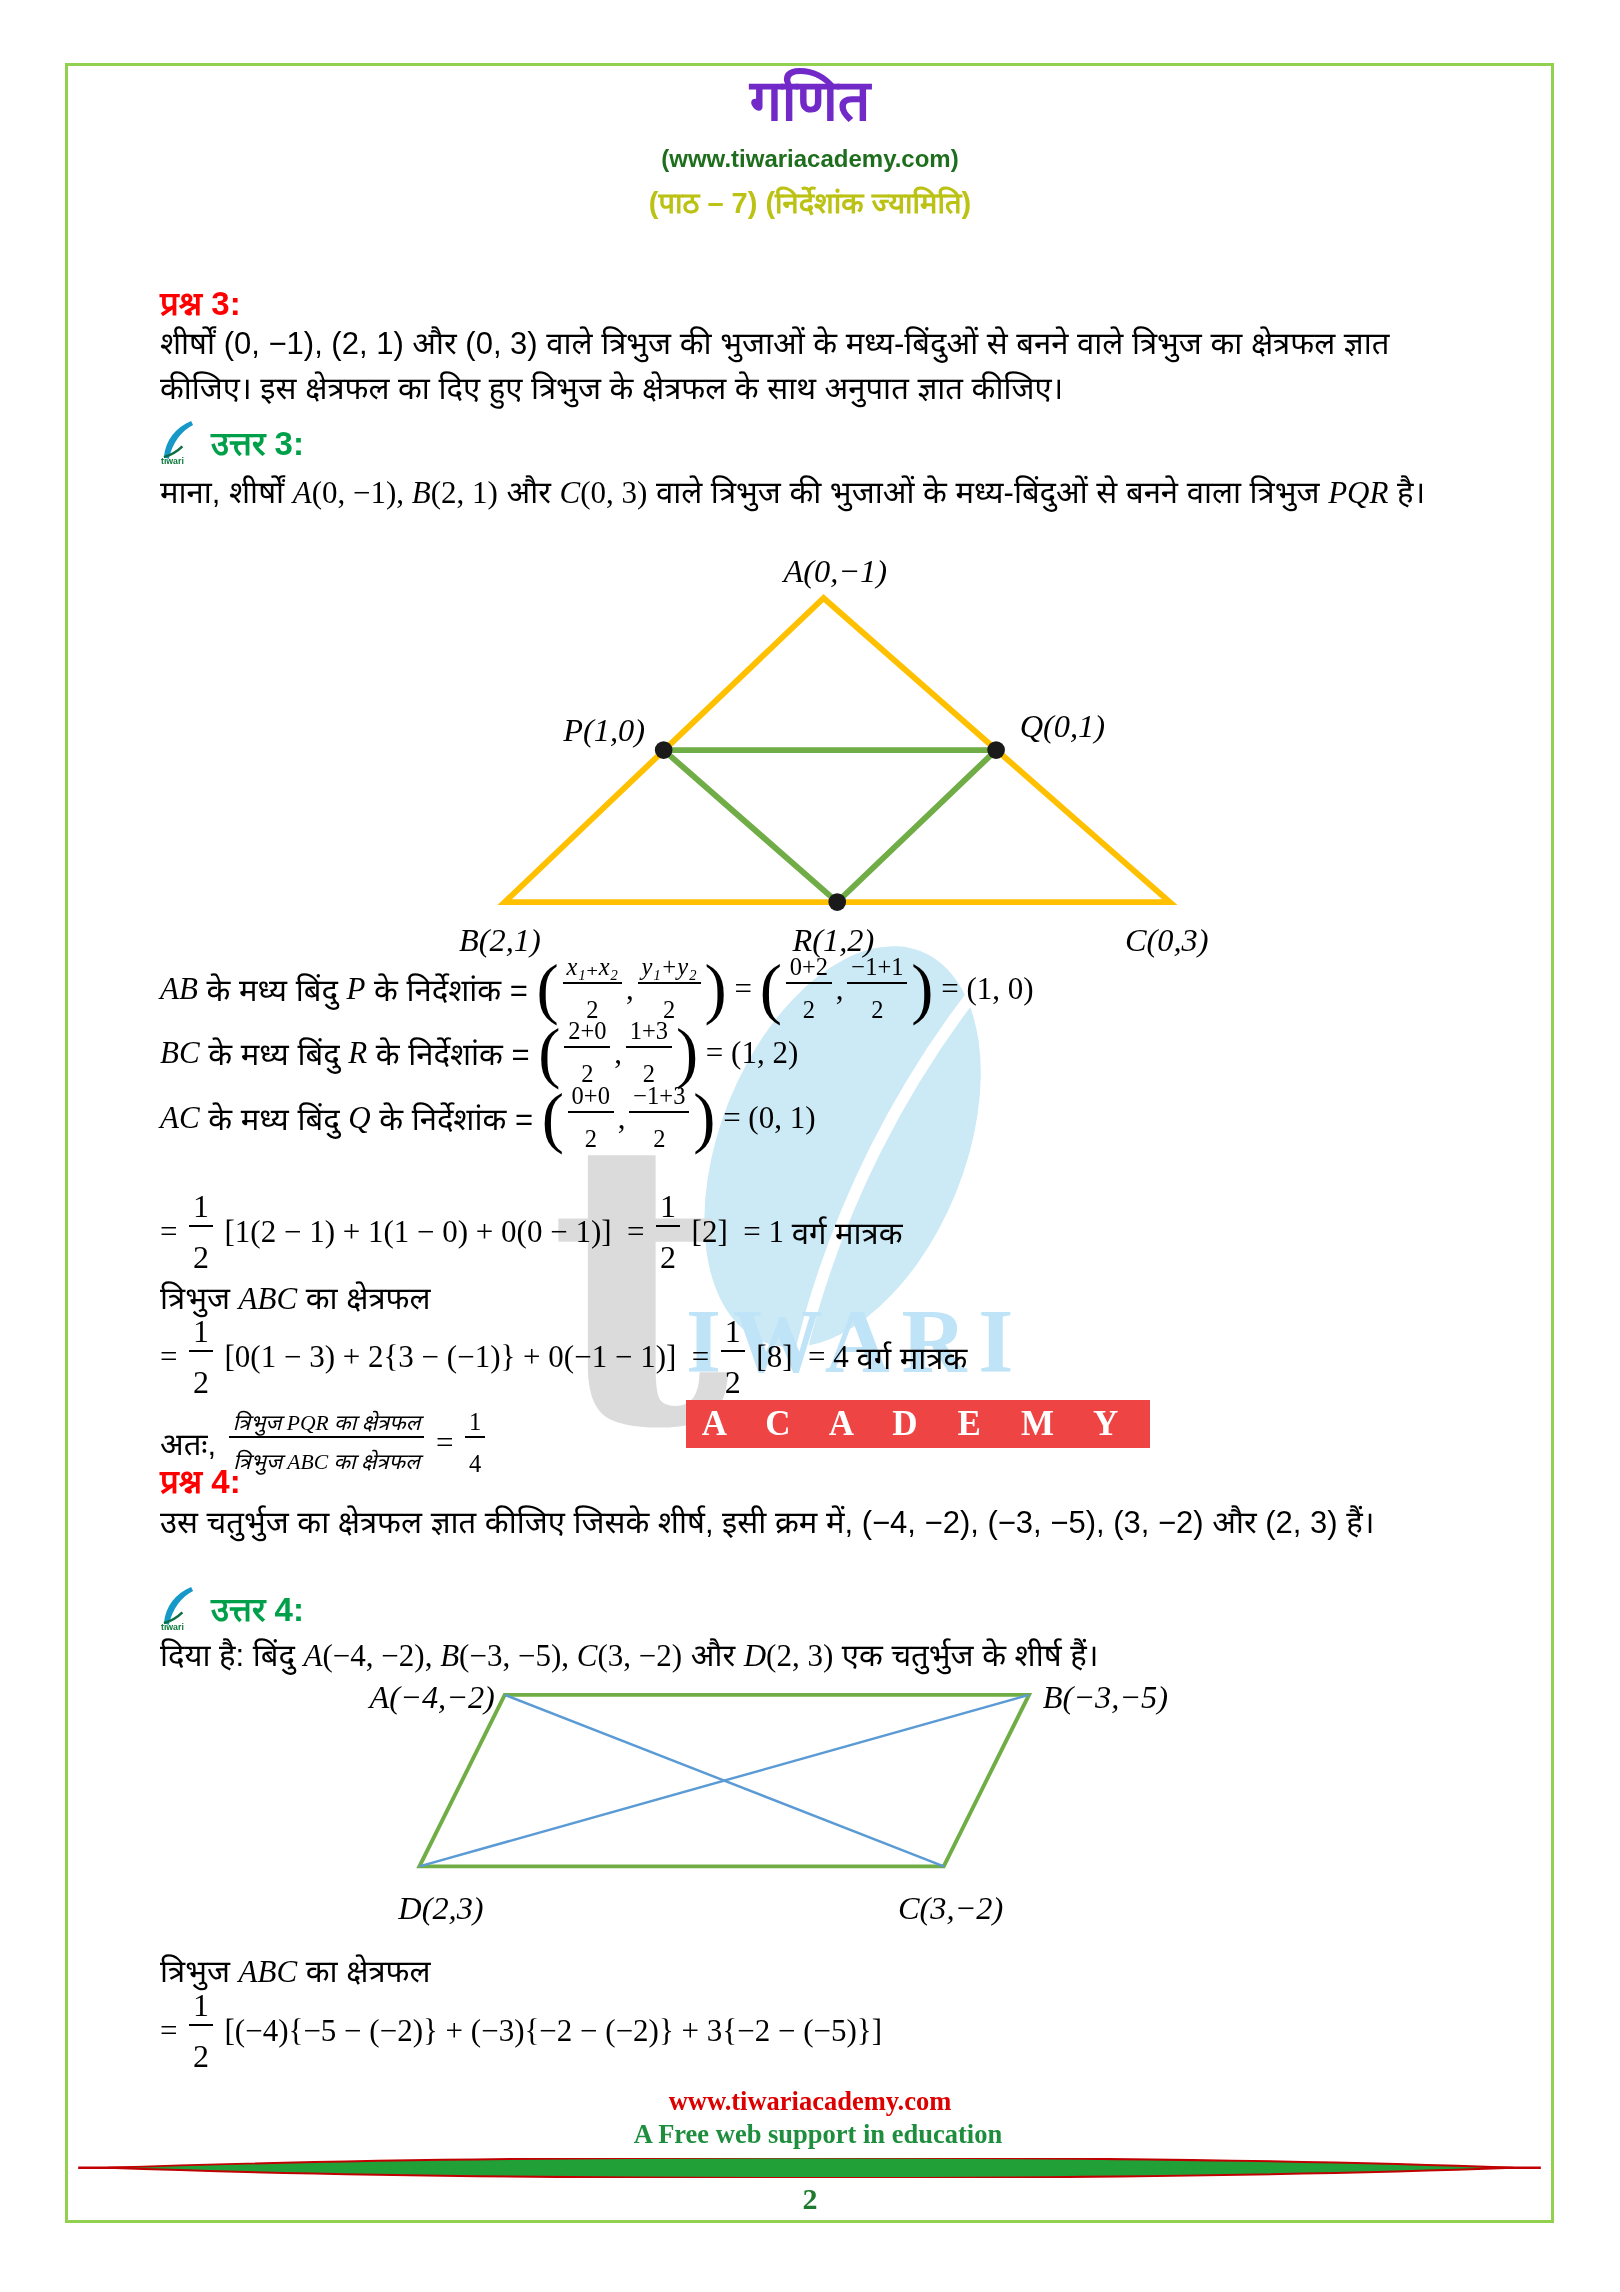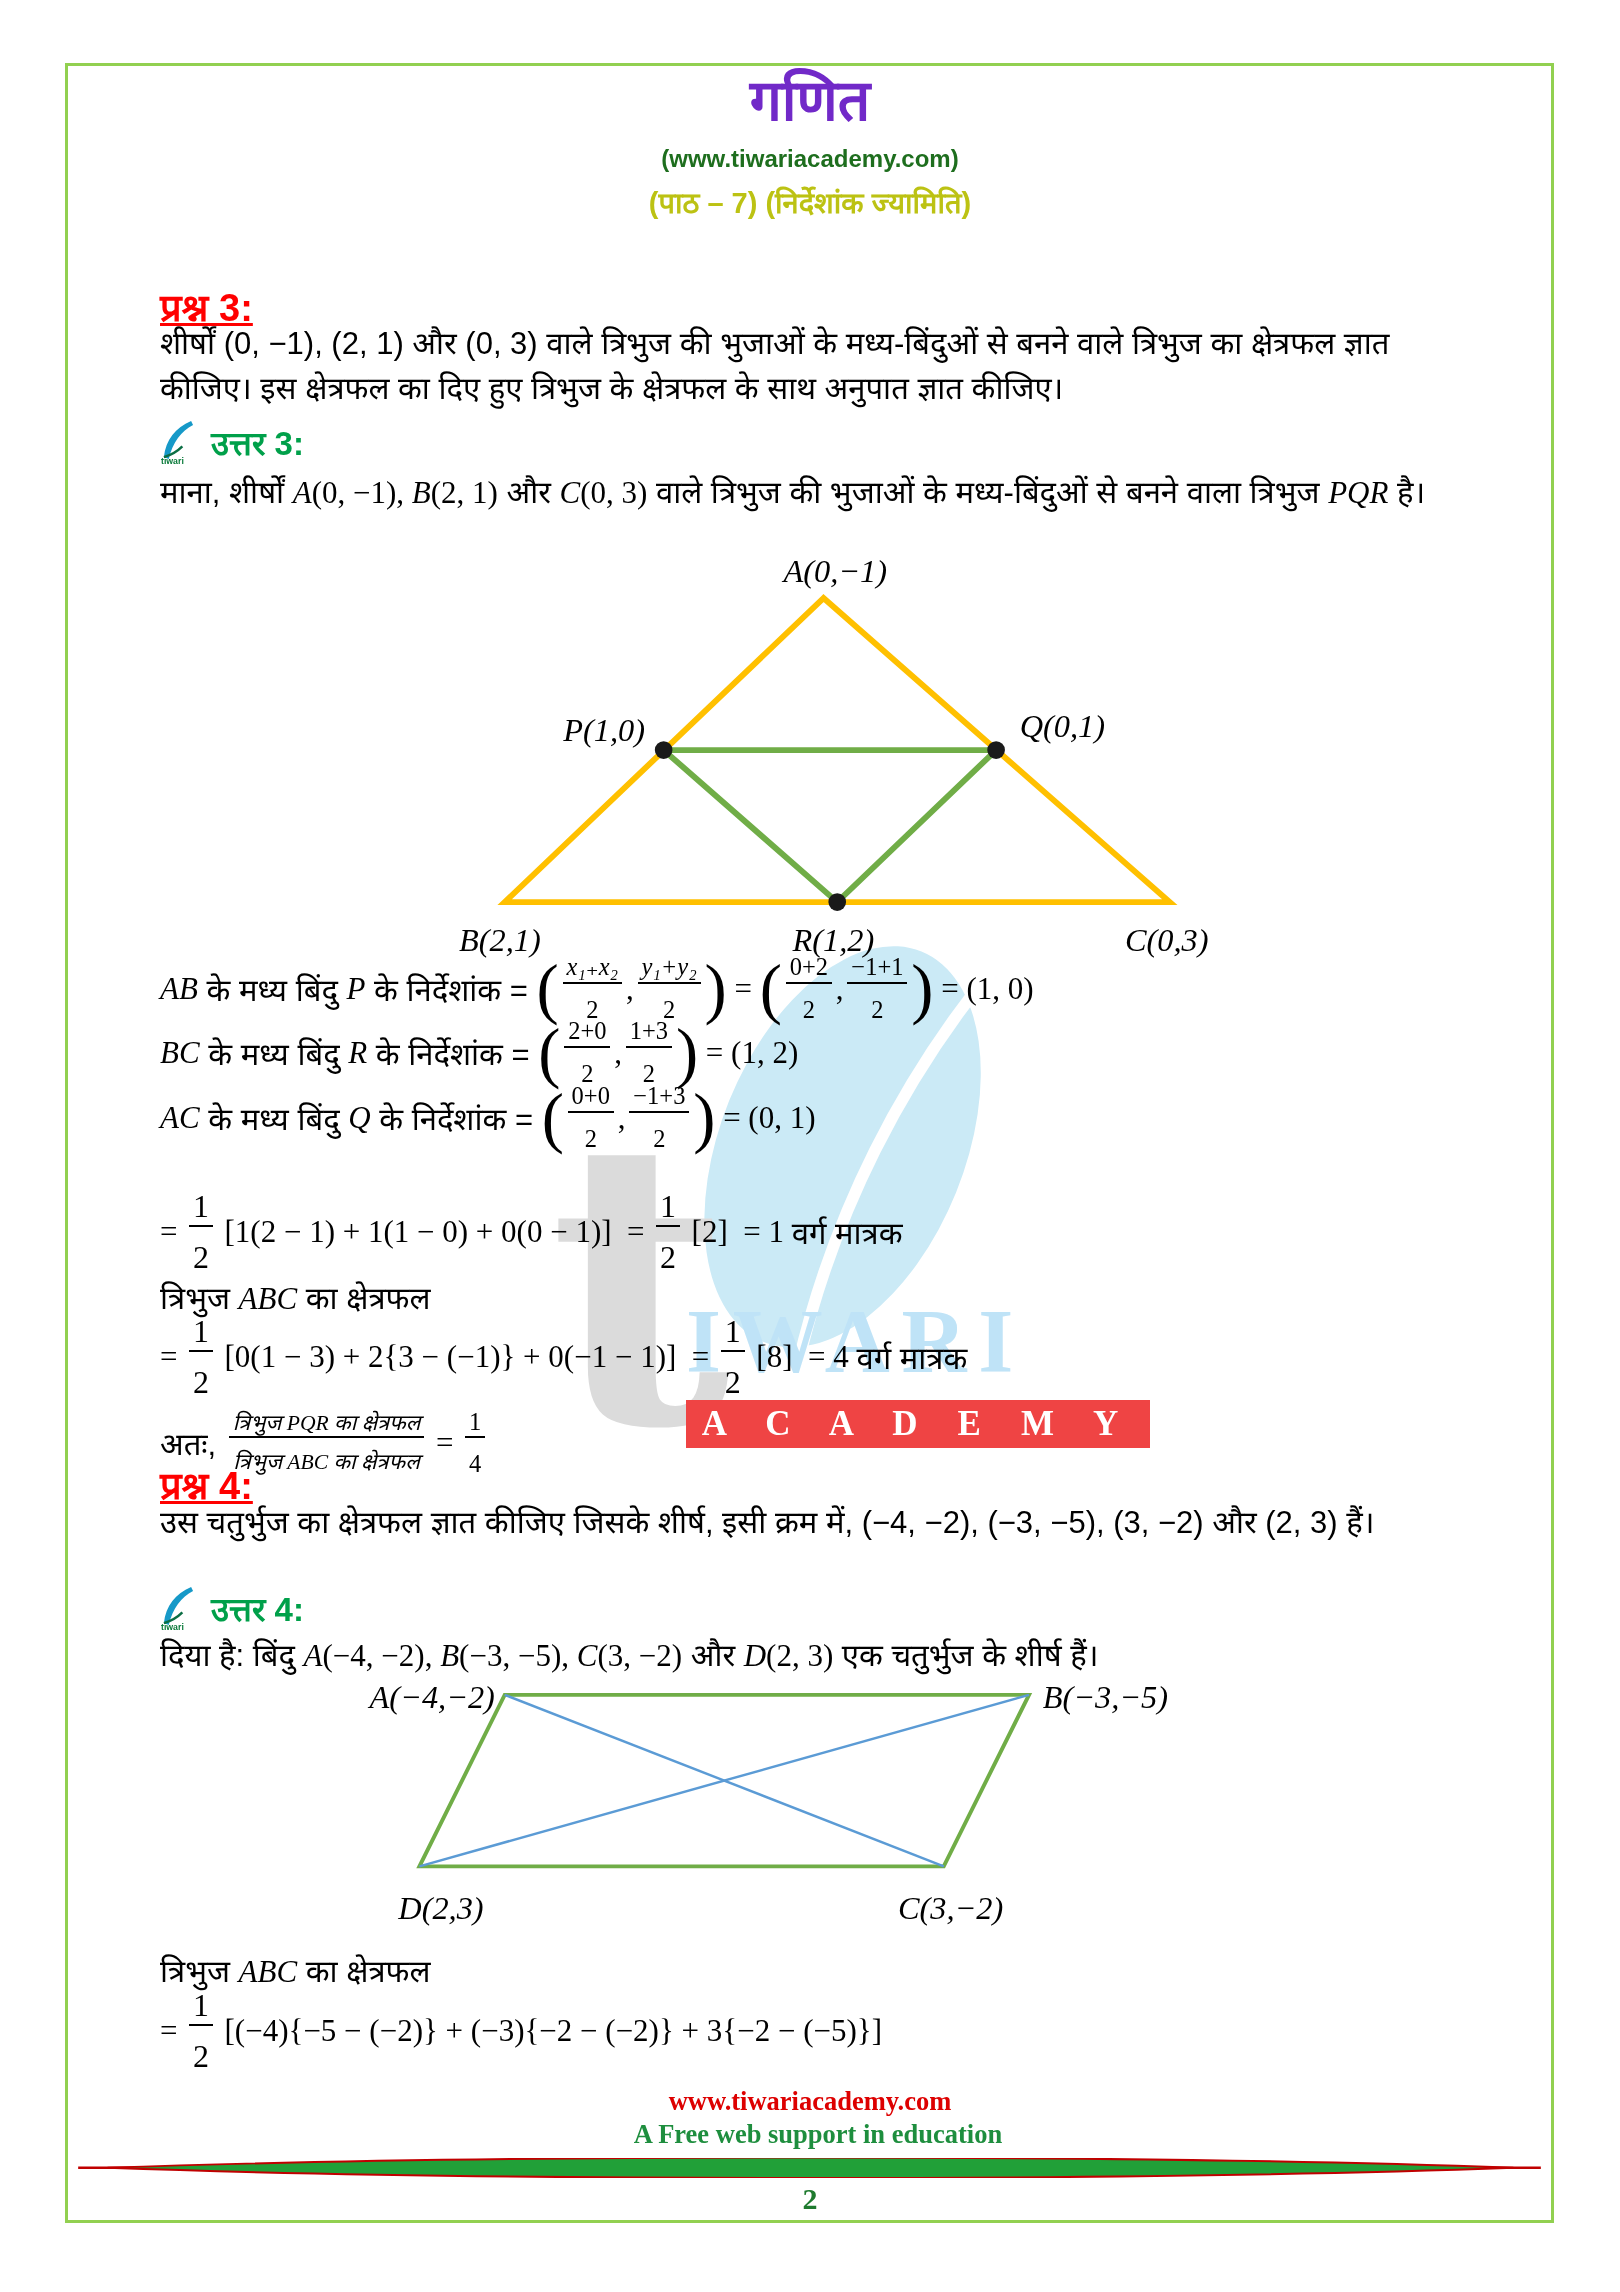--- a/index.html
+++ b/index.html
@@ -6,21 +6,21 @@
   .page{position:relative;width:1620px;height:2293px;background:#fff;overflow:hidden;
         font-family:"Liberation Sans","DejaVu Sans",sans-serif;color:#000;}
   .frame{position:absolute;left:65px;top:63px;width:1483px;height:2154px;
          border:3.9px solid #92D050;z-index:0;}
   .abs{position:absolute;z-index:2;}
   .center{left:0;width:1620px;text-align:center;}
   .hdr-title{font-size:57px;font-weight:bold;color:#7129C8;line-height:1.1;}
   .hdr-site{font-size:24px;font-weight:bold;color:#1E6E1E;}
   .hdr-chap{font-size:29px;font-weight:bold;color:#BCC213;}
   .hdr-class{font-size:30px;font-weight:bold;color:#FF0000;}
-  .q-head{font-size:38px;font-weight:bold;color:#FF0000;text-decoration:underline;}
+  .q-head{font-size:33px;font-weight:bold;color:#FF0000;}
   .a-head{font-size:33px;font-weight:bold;color:#00A04A;display:inline-flex;align-items:center;gap:16px;}
   .p-line{font-size:31px;line-height:45px;width:1323px;}
   .f-line{display:flex;align-items:center;font-size:31px;}
   .f-line span{white-space:pre;}
   .hi{}
   .mi,.mn,.paren,.frac{font-family:"Liberation Serif","DejaVu Serif",serif;}
   .mi{font-style:italic;}
   .frac{display:inline-flex;flex-direction:column;vertical-align:middle;text-align:center;
         font-size:24.5px;line-height:1.15;margin:0 3.9px;gap:12px;}
   .frac.big{font-size:32px;}

